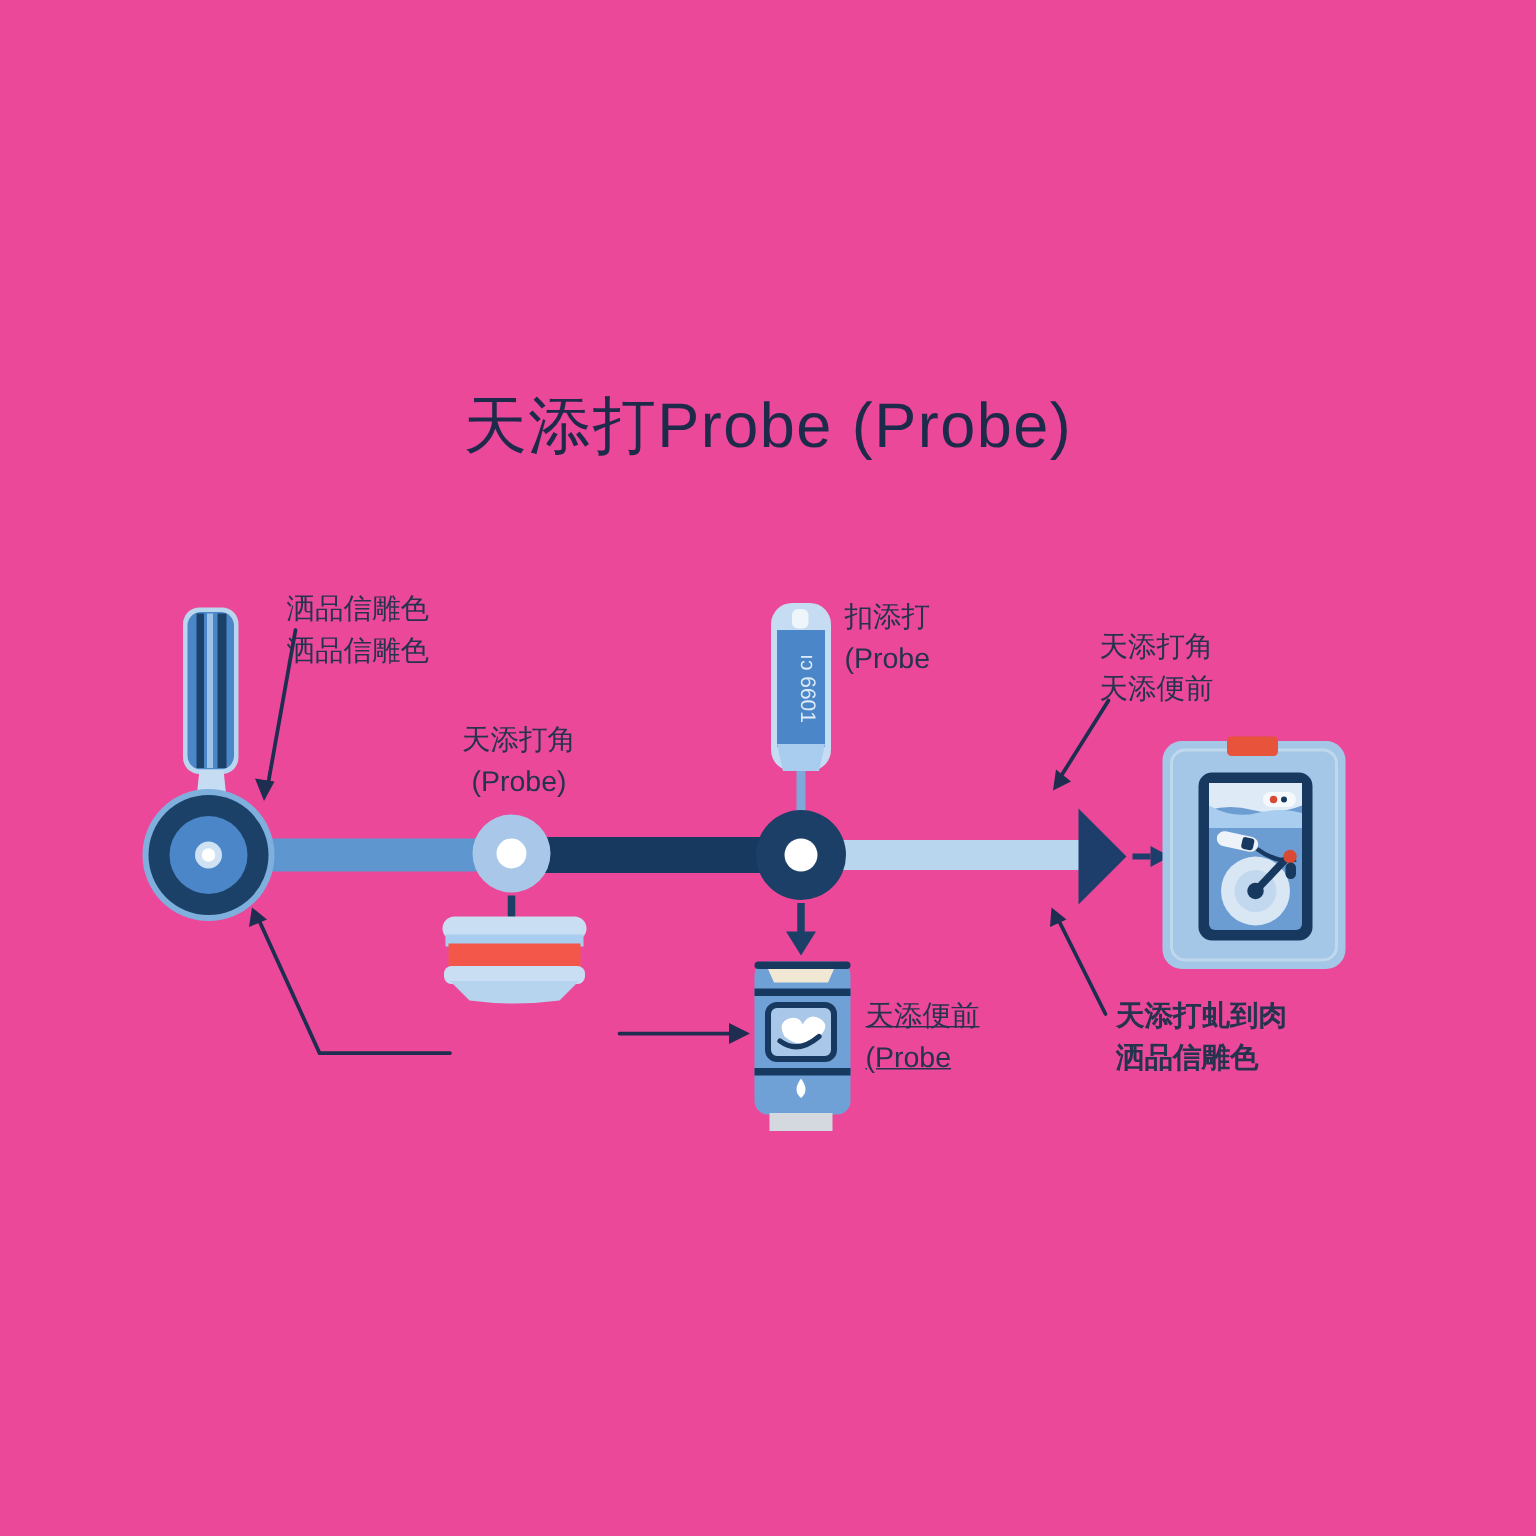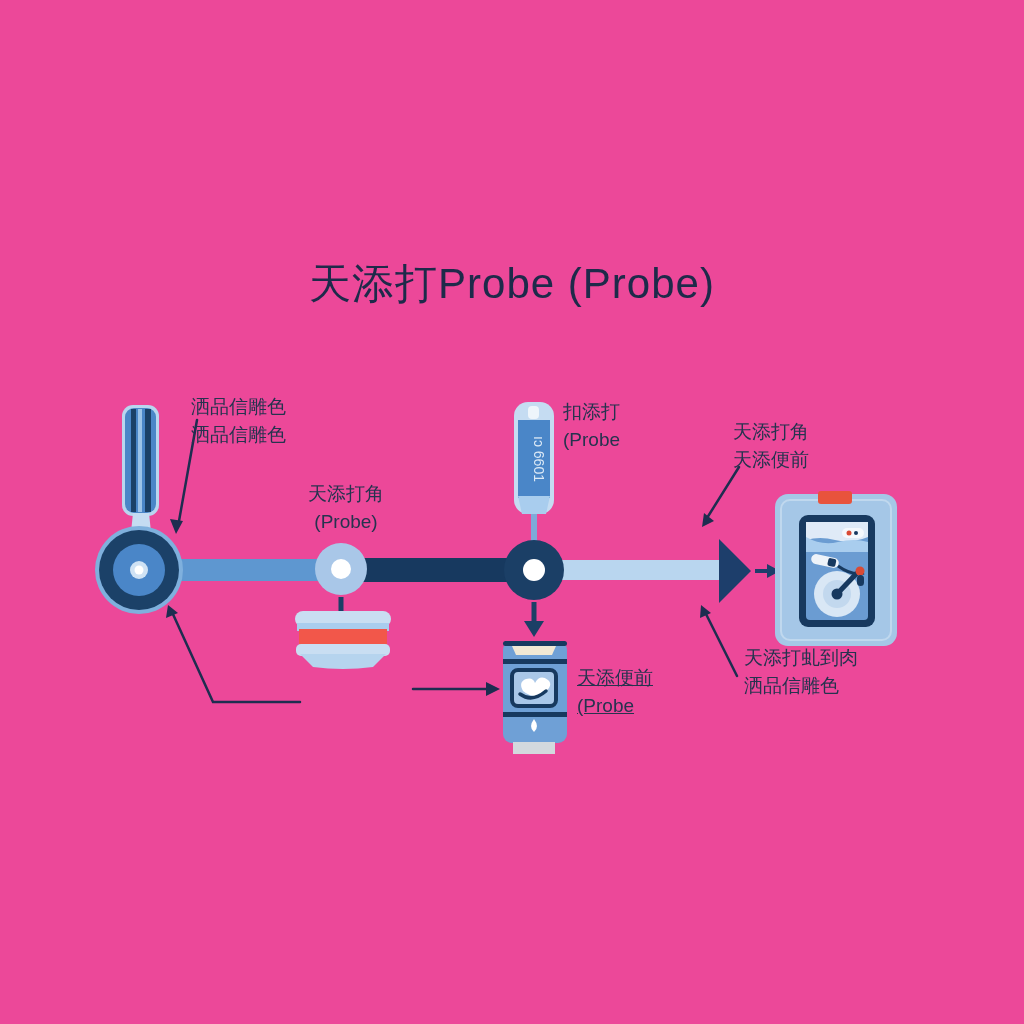--- a/index.html
+++ b/index.html
@@ -168,18 +168,18 @@
     <div>天添打角</div>
     <div>天添便前</div>
   </div>
 
 
   <div class="lbl" style="left:577px;top:664px;text-decoration:underline;">
     <div>天添便前</div>
     <div>(Probe</div>
   </div>
 
-  <div class="lbl" style="left:744px;top:644px;">
+  <div class="lbl" style="left:744px;top:664px;font-weight:bold;">
     <div>天添打虬到肉</div>
     <div>洒品信雕色</div>
   </div>
 
 </div>
 
 </body></html>

